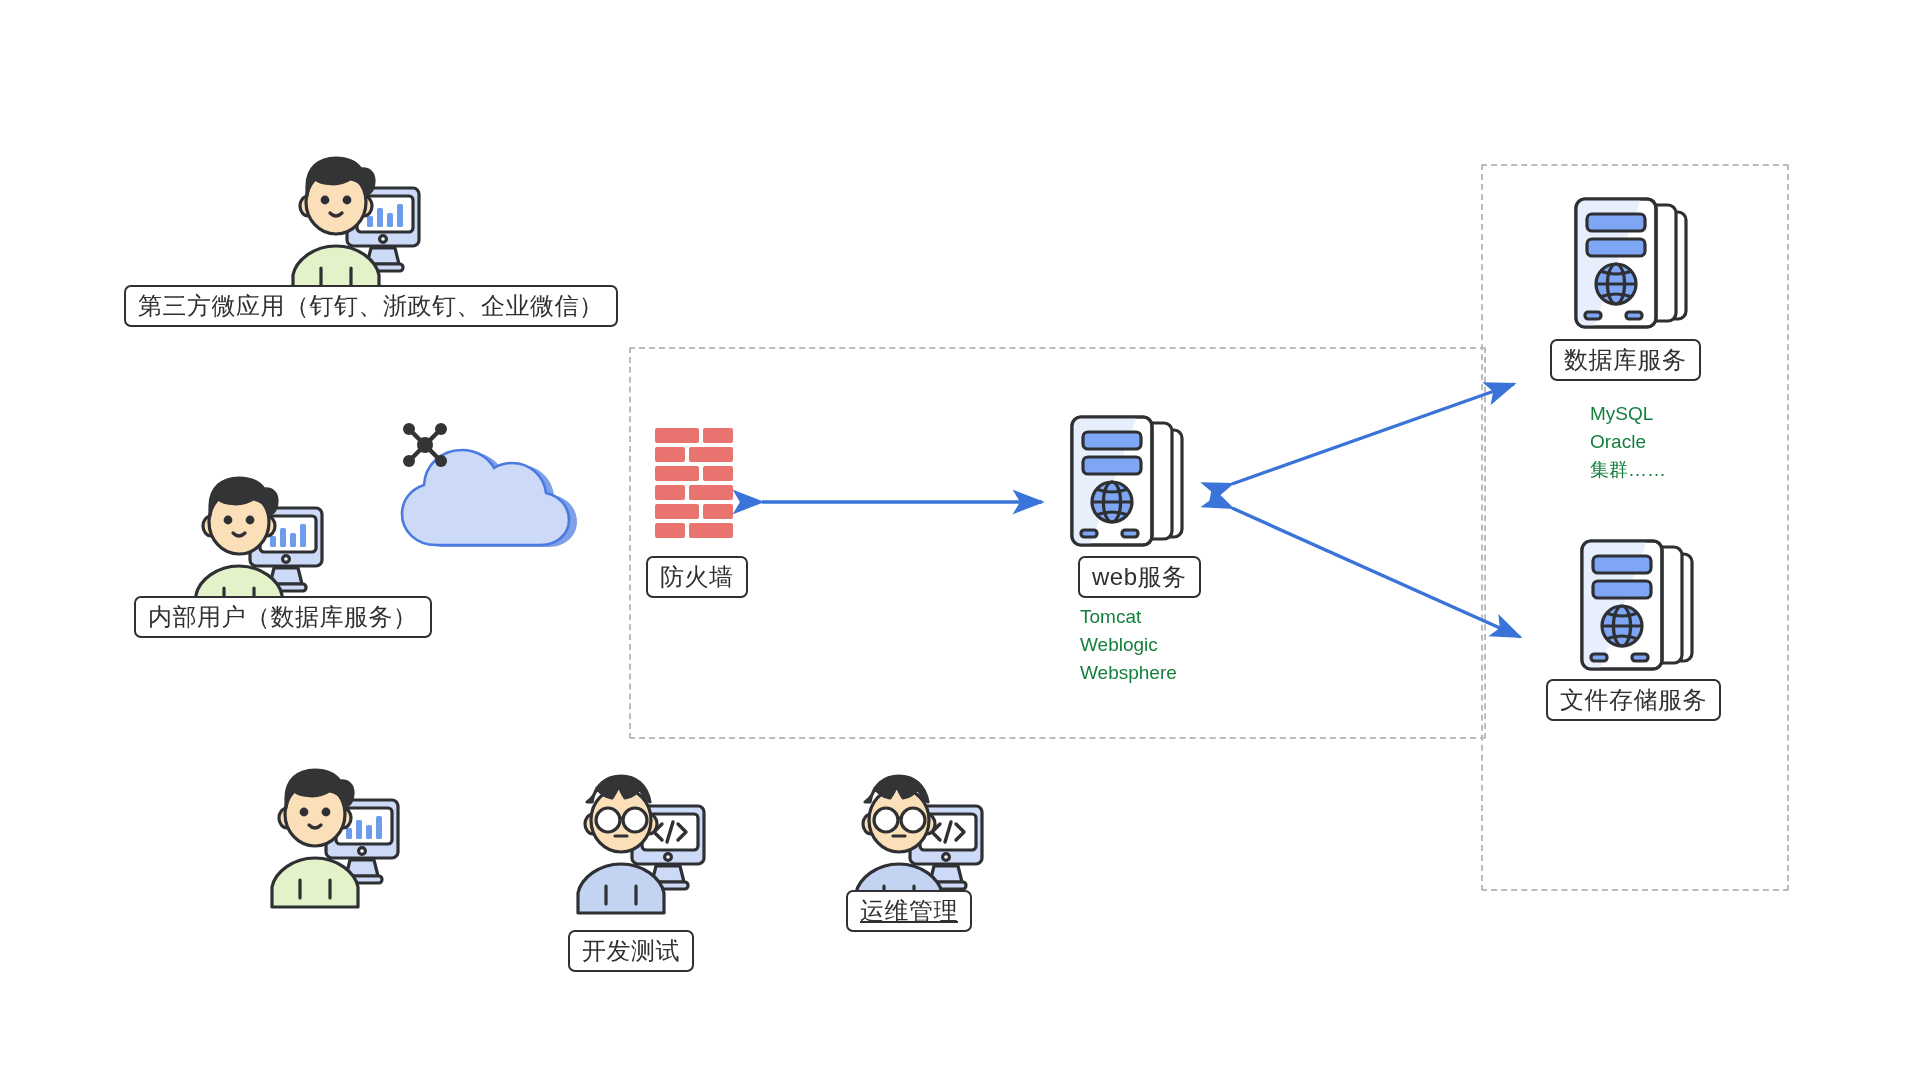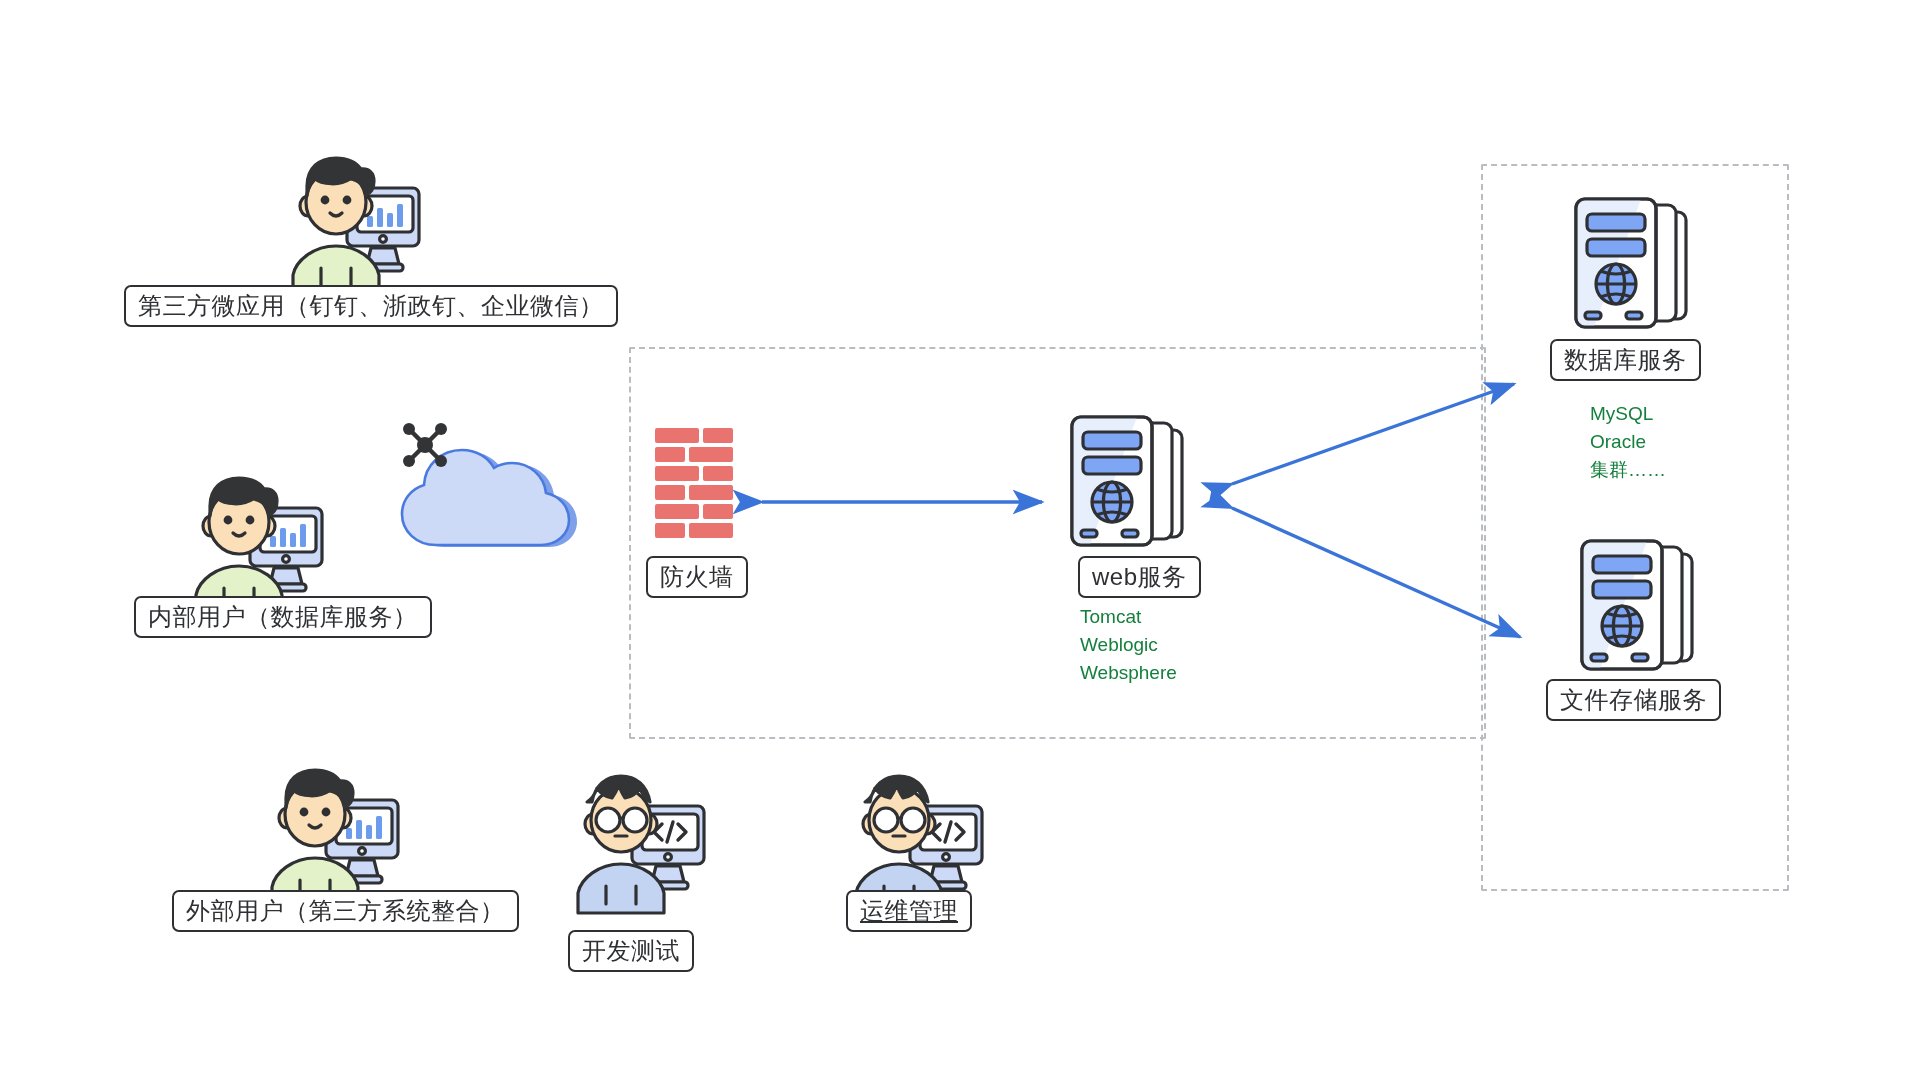--- a/index.html
+++ b/index.html
@@ -285,21 +285,20 @@
           <path d="M36 118 l0 18 M66 118 l0 18" fill="none"></path>
           <ellipse cx="51" cy="52" rx="30" ry="32" fill="#fbdfb8"></ellipse>
           <path d="M22 36 c0 -18 12 -28 29 -28 c12 0 20 4 25 11 c8 -1 13 4 13 12 c0 7 -3 12 -8 14 c-2 -10 -8 -15 -16 -16 c-10 7 -28 6 -36 -1 c-4 4 -6 10 -7 18 Z" fill="#333436" stroke="#333436"></path>
           <circle cx="40" cy="50" r="4.4" fill="#2f3033" stroke="none"></circle>
           <circle cx="62" cy="50" r="4.4" fill="#2f3033" stroke="none"></circle>
           <path d="M45 63 q6 6 12 0" fill="none"></path>
         </g>
       </g>
     </svg>
   </div>
-  <div class="chip" style="left:172px;top:890px;">外部用户（第三方系统整合）</div>
 
   <div class="svgwrap" style="left:570px;top:768px;width:140px;height:145px;">
     <svg width="140" height="145" viewBox="0 0 140 145">
       <g stroke="#2f3033" stroke-width="3.2" stroke-linejoin="round" stroke-linecap="round">
         <g>
           <rect x="62" y="38" width="72" height="58" rx="6" fill="#ccd9f7"></rect>
           <rect x="72" y="46" width="56" height="36" rx="4" fill="#ffffff"></rect>
           <circle cx="98" cy="89" r="3.4" fill="#ffffff"></circle>
           <path d="M86 98 L110 98 L114 114 L82 114 Z" fill="#ccd9f7"></path>
           <rect x="64" y="114" width="54" height="7" rx="3.2" fill="#ccd9f7"></rect>

